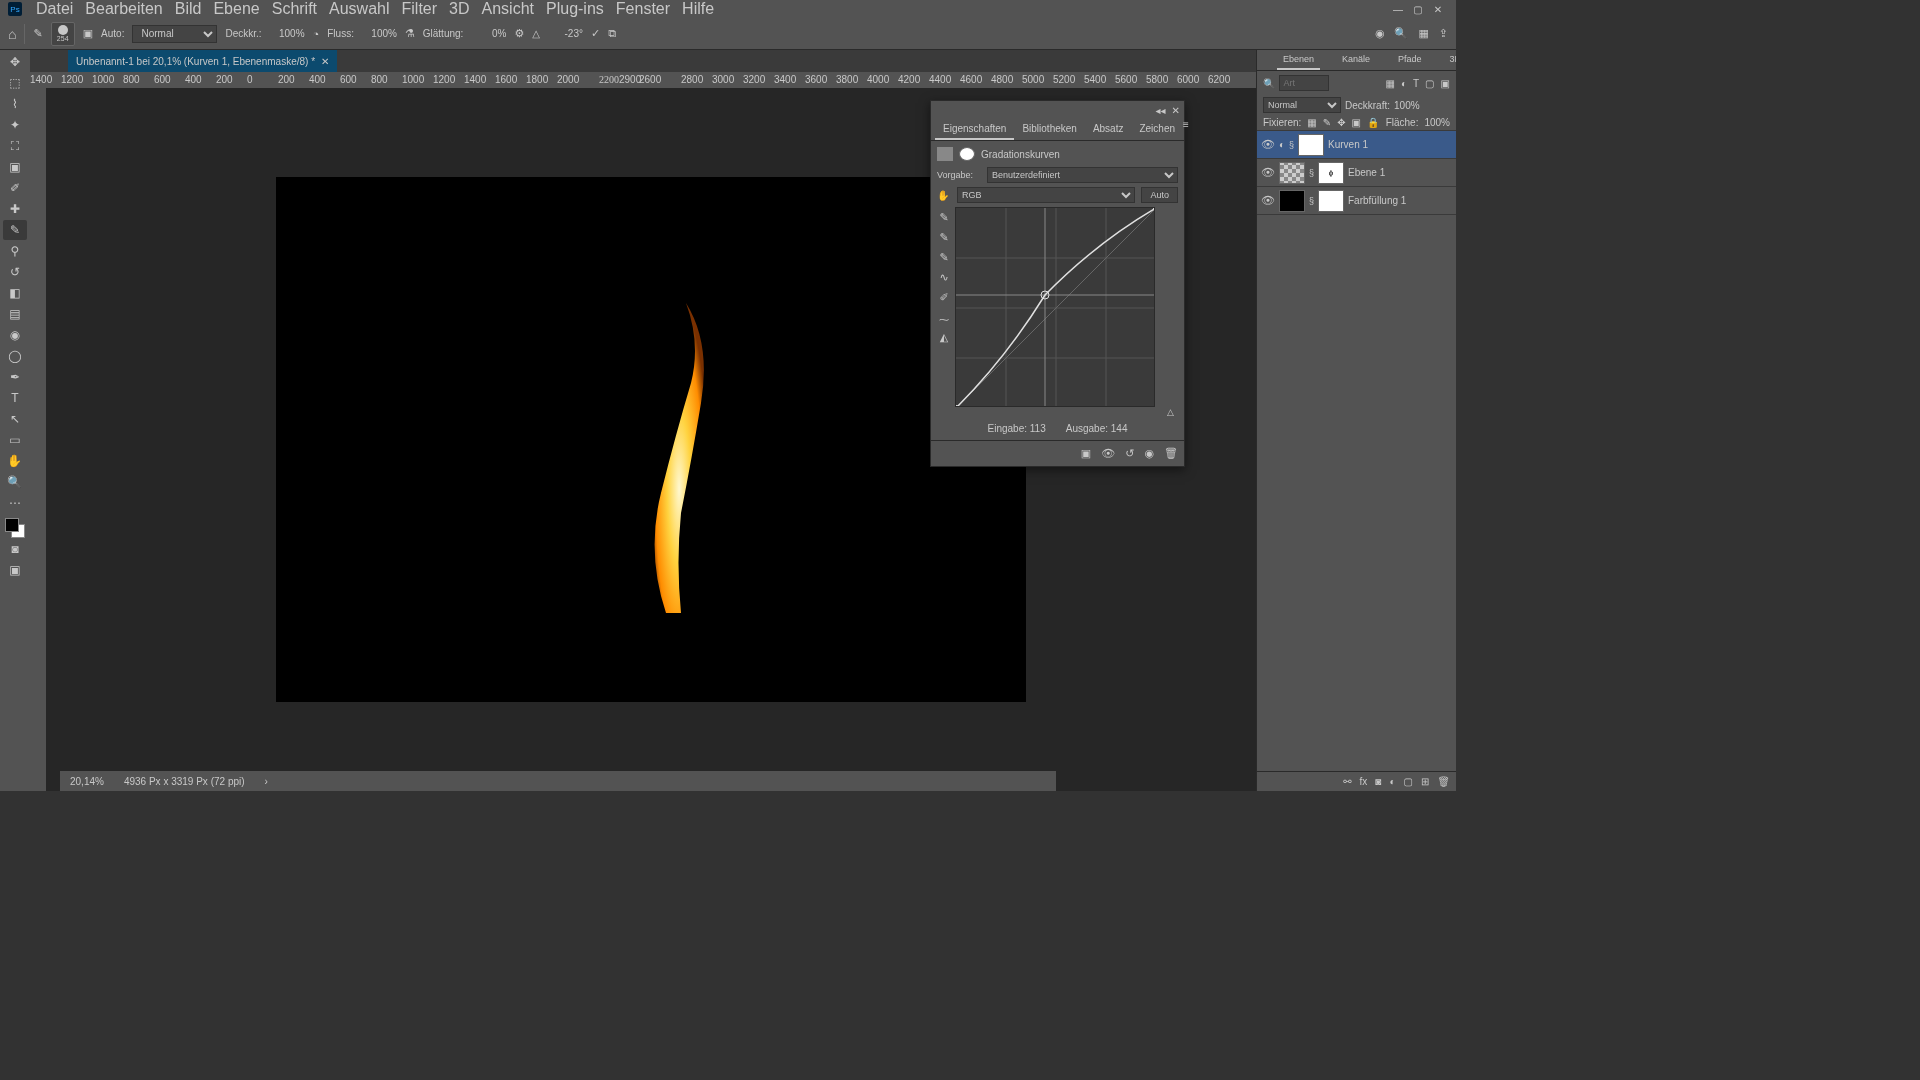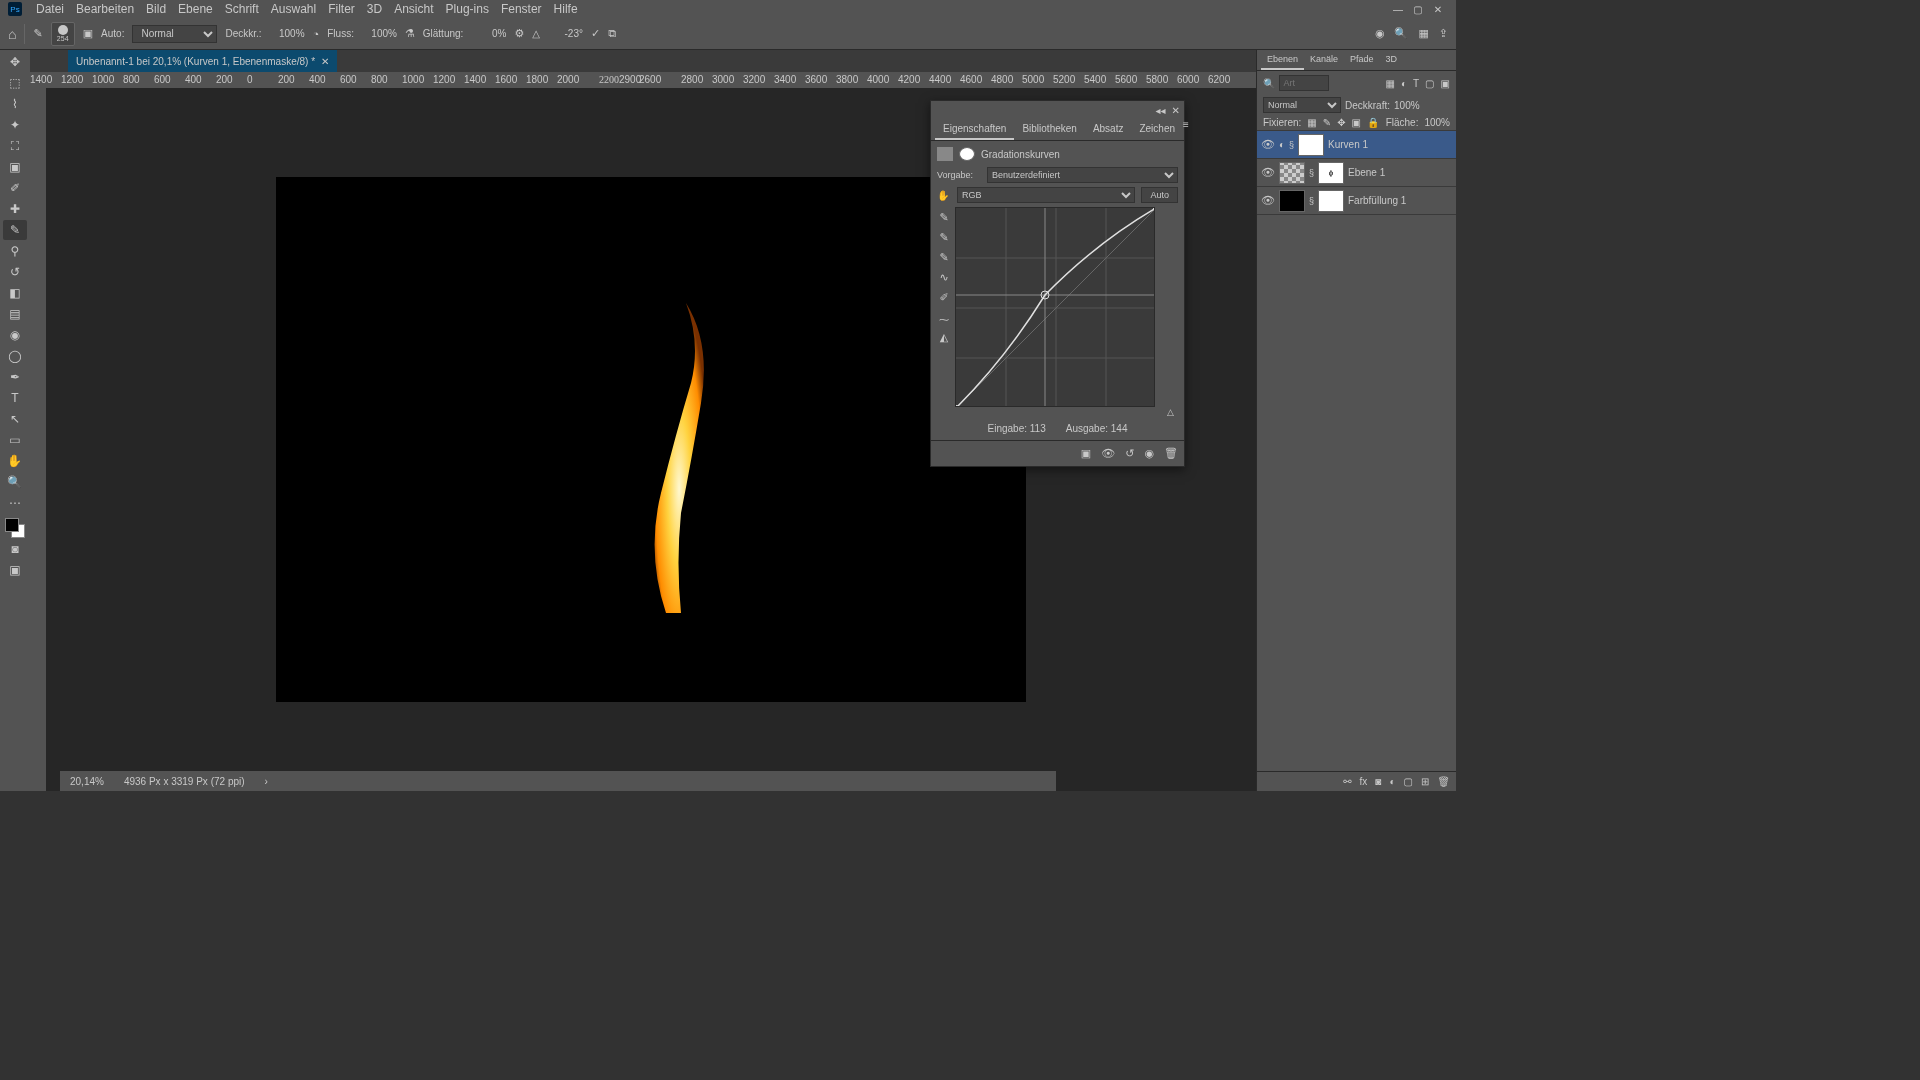--- a/index.html
+++ b/index.html
@@ -1,21 +1,21 @@
 <!DOCTYPE html>
 <html><head>
 <meta charset="utf-8">
 <style>
 * { margin: 0; padding: 0; box-sizing: border-box; font-family: 'Segoe UI', Tahoma, sans-serif; font-size: 10px; color: #c8c8c8; user-select: none; }
 body { background: #323232; overflow: hidden; width: 1456px; height: 816px; }
 
 
 .menubar { height: 18px; background: #535353; display: flex; align-items: center; padding: 0 8px; justify-content: flex-end; }
 .menubar .logo { width: 14px; height: 14px; background: #001e36; border-radius: 2px; display: flex; align-items: center; justify-content: center; font-size: 8px; color: #31a8ff; margin-right: 8px; }
-.menubar .mitem { padding: 0 6px; font-size: 12px; }
+.menubar .mitem { padding: 0 6px; font-size: 16px; }
 .menubar .winbtns { margin-left: auto; display: flex; }
 .menubar .winbtns span { width: 20px; text-align: center; }
 
 
 .optbar { height: 32px; background: #535353; border-bottom: 1px solid #2a2a2a; display: flex; align-items: center; padding: 0 8px; gap: 8px; }
 .optbar .home-icon { font-size: 14px; }
 .optbar .brush-preview { width: 24px; height: 24px; border: 1px solid #666; border-radius: 2px; display: flex; flex-direction: column; align-items: center; justify-content: center; background: #444; }
 .optbar .brush-dot { width: 10px; height: 10px; background: #c8c8c8; border-radius: 50%; }
 .optbar .brush-sz { font-size: 7px; }
 .optbar .sep { width: 1px; height: 20px; background: #666; }
@@ -71,21 +71,21 @@
 .prop-panel .curvetools { display: flex; flex-direction: column; gap: 6px; padding-top: 4px; }
 .prop-panel .ctool { width: 14px; height: 14px; font-size: 11px; text-align: center; }
 .prop-panel .curve-svg { background: #3a3a3a; border: 1px solid #2a2a2a; }
 .prop-panel .iorow { display: flex; justify-content: center; gap: 20px; margin-top: 6px; font-size: 9px; }
 .prop-panel .pfoot { display: flex; justify-content: flex-end; gap: 10px; padding: 6px; border-top: 1px solid #2a2a2a; }
 .prop-panel .pfoot span { font-size: 11px; }
 
 
 .rdock { width: 200px; background: #535353; border-left: 1px solid #2a2a2a; display: flex; flex-direction: column; }
 .rdock .rtabs { display: flex; border-bottom: 1px solid #2a2a2a; padding: 0 4px; }
-.rdock .rtab { padding: 4px 6px; font-size: 9px; }
+.rdock .rtab { padding: 4px 6px; font-size: 9px; margin-left: 16px; }
 .rdock .rtab.active { border-bottom: 2px solid #c8c8c8; }
 .rdock .search { padding: 4px 6px; display: flex; align-items: center; gap: 4px; }
 .rdock .search input { background: #444; border: 1px solid #333; color: #c8c8c8; width: 50px; height: 16px; font-size: 9px; padding: 0 3px; }
 .rdock .search .ricons { margin-left: auto; display: flex; gap: 6px; font-size: 10px; }
 .rdock .blend { padding: 2px 6px; display: flex; align-items: center; gap: 4px; font-size: 9px; }
 .rdock .blend select { background: #444; border: 1px solid #333; color: #c8c8c8; width: 78px; height: 16px; font-size: 9px; }
 .rdock .lockrow { padding: 2px 6px; display: flex; align-items: center; gap: 6px; font-size: 9px; border-bottom: 1px solid #3a3a3a; }
 .rdock .lockrow .licon { font-size: 10px; }
 .rdock .layers { flex: 1; overflow: auto; }
 .rdock .layer { display: flex; align-items: center; height: 28px; padding: 0 4px; gap: 4px; border-bottom: 1px solid #3a3a3a; }

